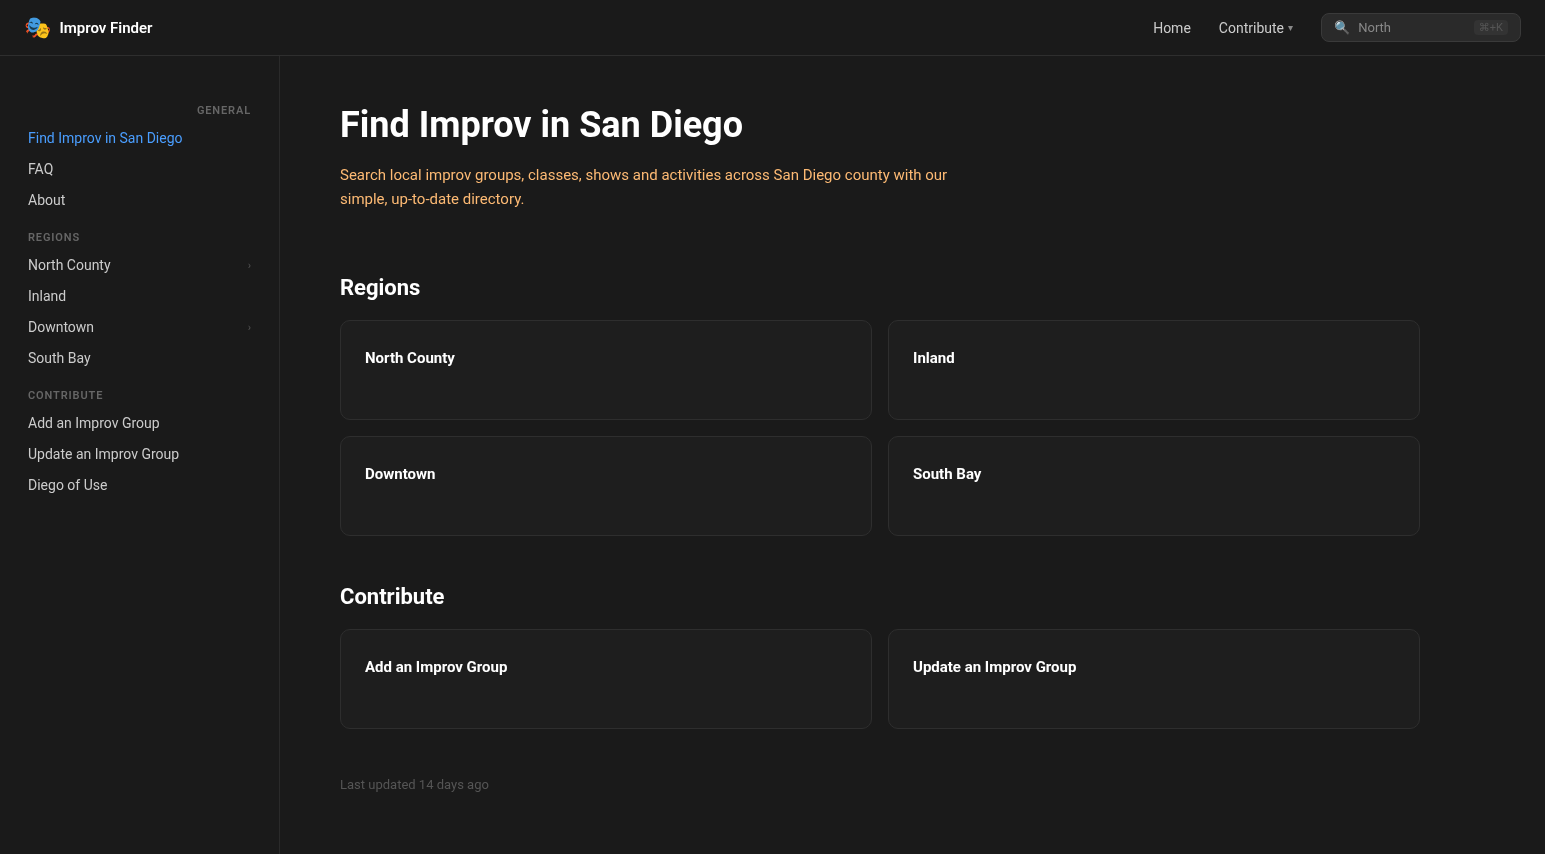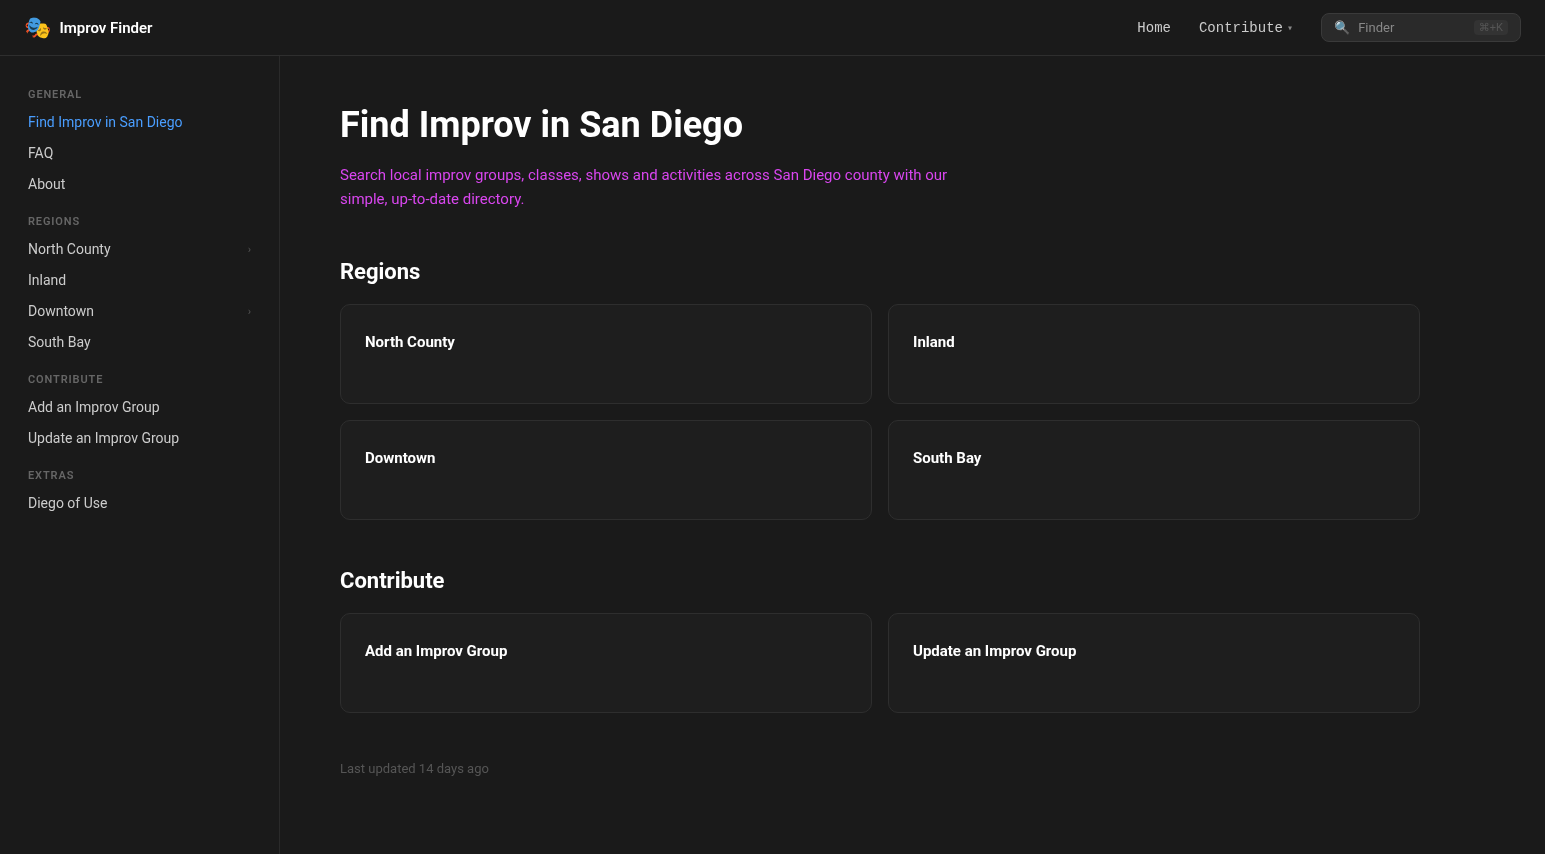--- a/index.html
+++ b/index.html
@@ -46,21 +46,20 @@
       color: #ffffff;
       white-space: nowrap;
     }
 
     .header-spacer { flex: 1; }
 
     .header-nav {
       display: flex;
       align-items: flex-end;
       gap: 4px;
-      font-family: Liberation Mono, monospace;
     }
 
     .nav-link {
       color: #cccccc;
       font-size: 14px;
       padding: 6px 12px;
       border-radius: 6px;
       cursor: pointer;
       display: flex;
       align-items: center;
@@ -126,21 +125,21 @@
     .sidebar-section-label {
       font-size: 11px;
       font-weight: 600;
       color: #666;
       letter-spacing: 0.08em;
       text-transform: uppercase;
       padding: 8px 12px 6px;
       margin-top: 8px;
     }
 
-    .sidebar-section-label:first-child { margin-top: 0; }
+    .sidebar-section-label:first-child { margin-top: 16px; text-align: right; }
 
     .sidebar-item {
       display: flex;
       align-items: center;
       justify-content: space-between;
       padding: 7px 12px;
       border-radius: 6px;
       font-size: 14px;
       color: #cccccc;
       cursor: pointer;
@@ -168,24 +167,24 @@
     .page-title {
       font-size: 36px;
       font-weight: 700;
       color: #ffffff;
       margin-bottom: 16px;
       line-height: 1.2;
     }
 
     .page-description {
       font-size: 15px;
-      color: #d946ef;
+      color: #fdba74;
       line-height: 1.6;
       max-width: 640px;
-      margin-bottom: 48px;
+      margin-bottom: 64px;
     }
 
     .section-title {
       font-size: 22px;
       font-weight: 700;
       color: #ffffff;
       margin-bottom: 20px;
     }
 
     .card-grid {
@@ -233,21 +232,21 @@
       <span>Home</span>
     </div>
     <div class="nav-link">
       <span>Contribute</span>
       <span class="chevron">▾</span>
     </div>
   </nav>
 
   <div class="search-bar">
     <span class="search-icon-svg">🔍</span>
-    <span class="search-placeholder">Finder</span>
+    <span class="search-placeholder">North</span>
     <span class="search-shortcut">⌘+K</span>
   </div>
 </header>
 
 <div class="app-body">
 
   <aside>
 
     <div class="sidebar-section-label">GENERAL</div>
     <div class="sidebar-item active">
@@ -277,21 +276,20 @@
     </div>
 
     <div class="sidebar-section-label">CONTRIBUTE</div>
     <div class="sidebar-item">
       <span>Add an Improv Group</span>
     </div>
     <div class="sidebar-item">
       <span>Update an Improv Group</span>
     </div>
 
-    <div class="sidebar-section-label">EXTRAS</div>
     <div class="sidebar-item">
       <span>Diego of Use</span>
     </div>
   </aside>
 
   <main>
     <h1 class="page-title">Find Improv in San Diego</h1>
     <p class="page-description">Search local improv groups, classes, shows and activities across San Diego county with our simple, up-to-date directory.</p>
 
     <h2 class="section-title">Regions</h2>

